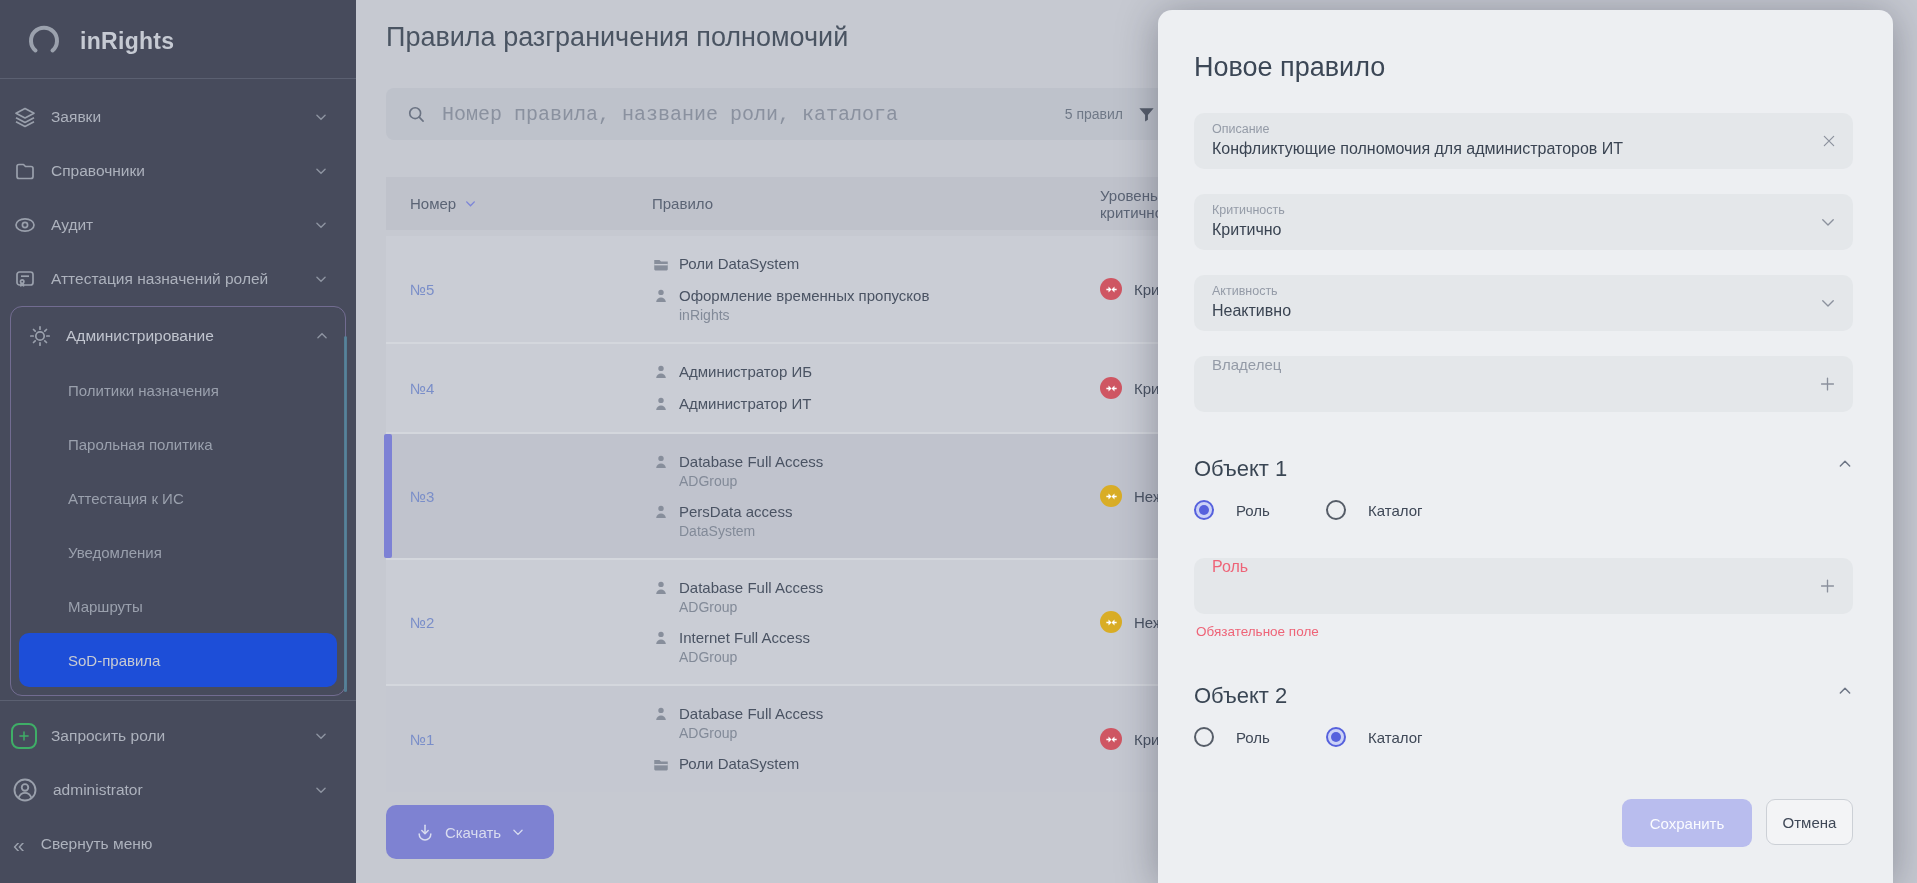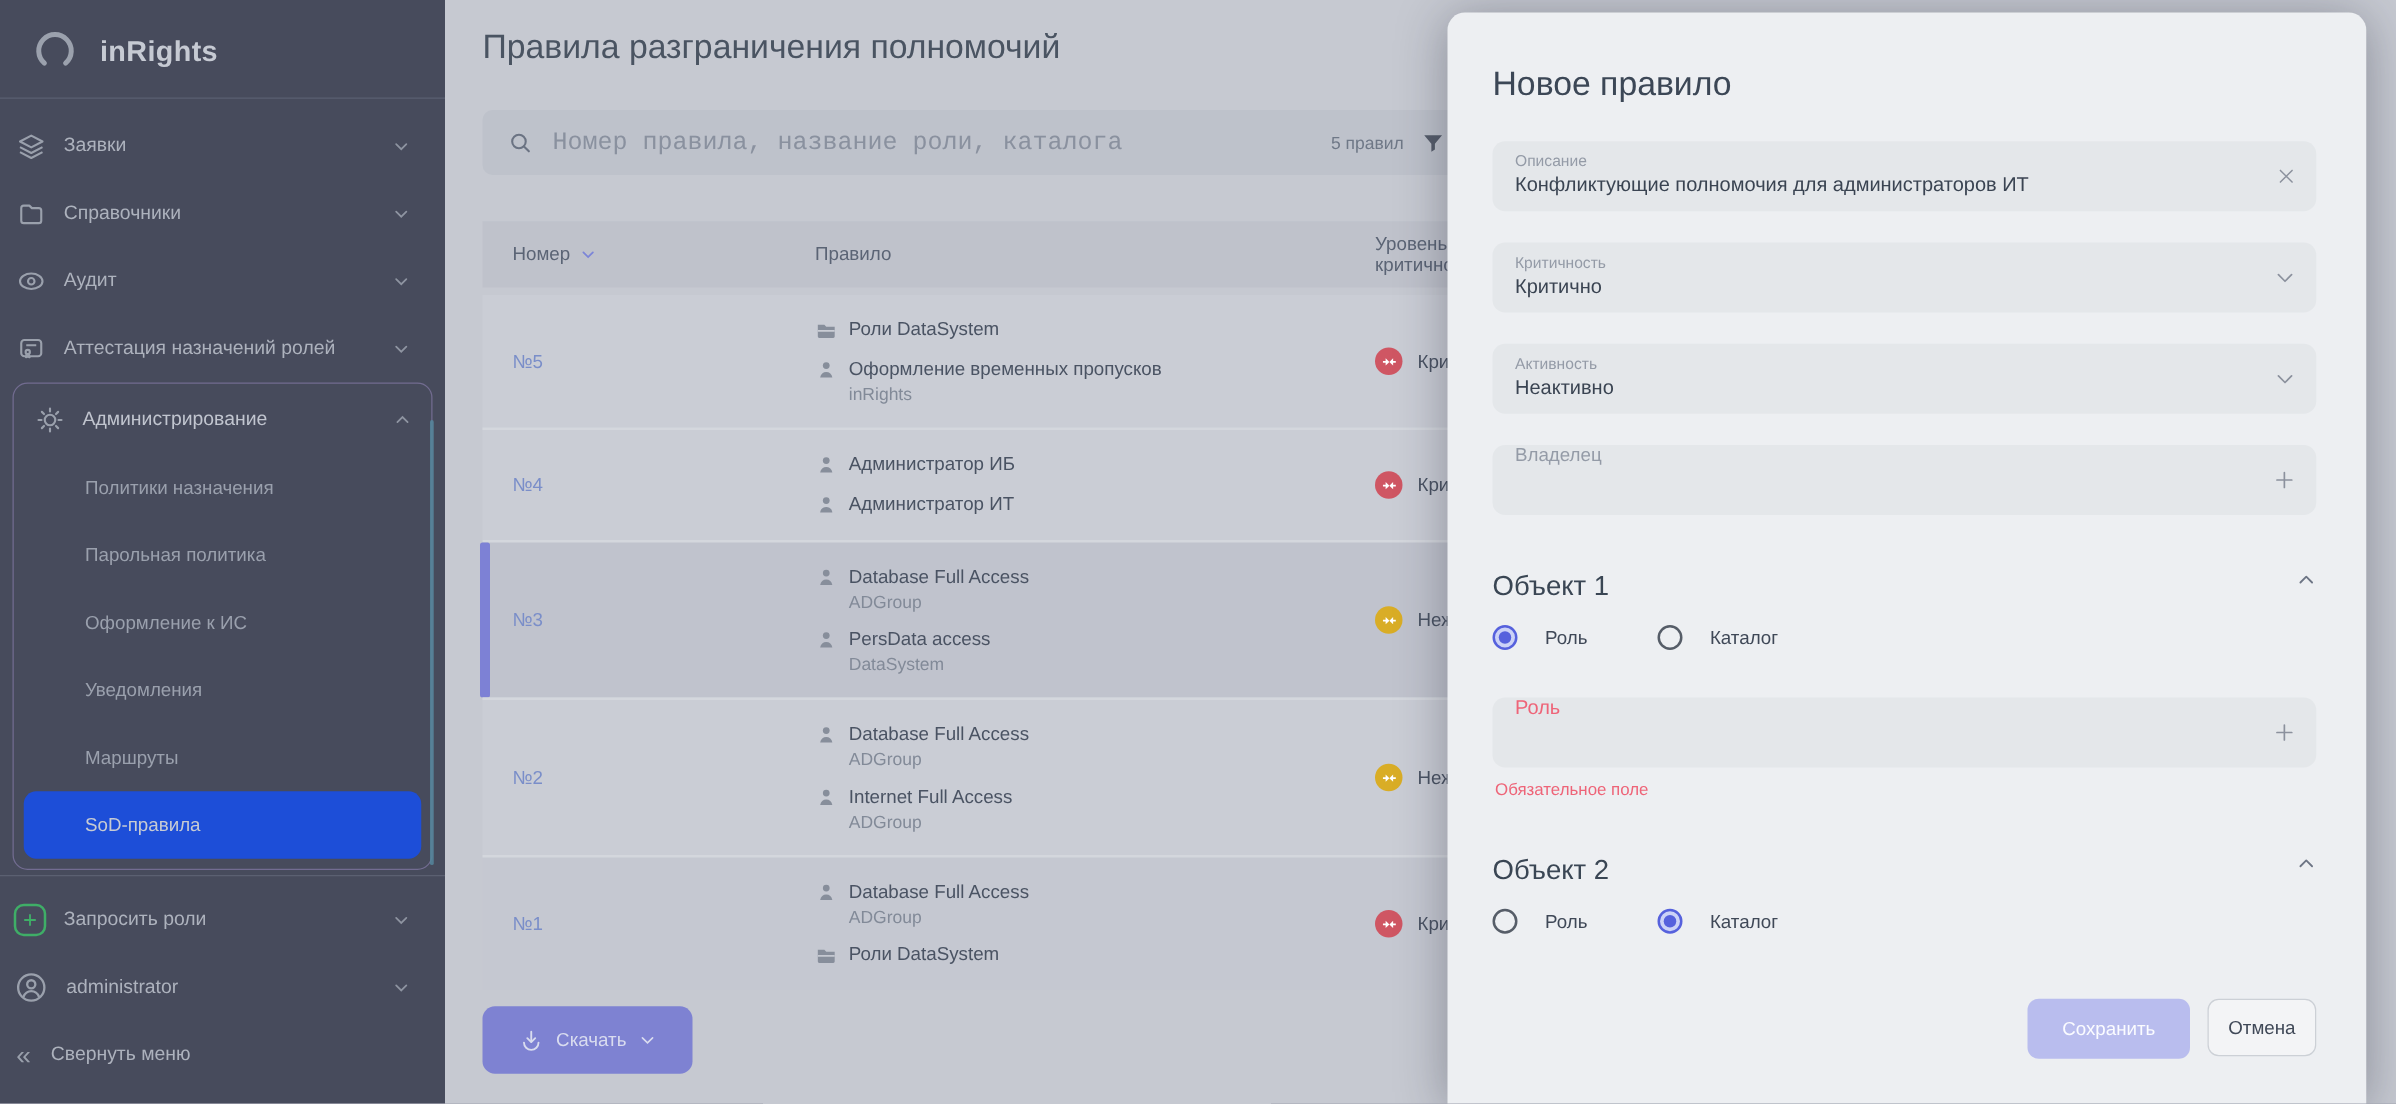--- a/index.html
+++ b/index.html
@@ -186,21 +186,21 @@
         </span>
         <span class="lbl">Администрирование</span>
         <span class="chev">
             <svg width="14" height="14" viewBox="0 0 24 24" fill="none" stroke="currentColor" stroke-width="2.4" stroke-linecap="round">
               <path d="M5 15l7-7 7 7"></path>
             </svg>
           </span>
       </div>
       <div class="sub">Политики назначения</div>
       <div class="sub">Парольная политика</div>
-      <div class="sub">Оформление к ИС</div>
+      <div class="sub">Аттестация к ИС</div>
       <div class="sub">Уведомления</div>
       <div class="sub">Маршруты</div>
       <div class="sub active">SoD-правила</div>
     </div>
 
     <div class="scroll-thumb"></div>
 
     <div class="sfoot">
       <div class="sdiv"></div>
       <div class="side-item">

